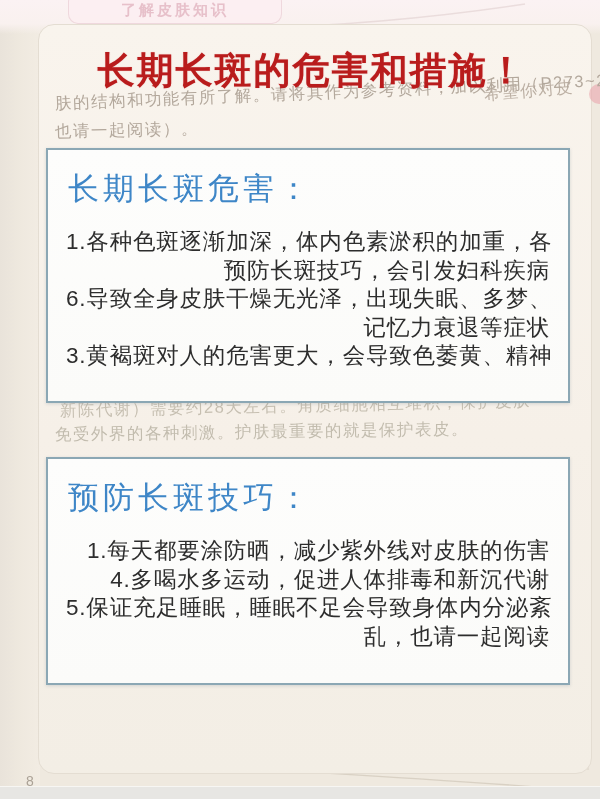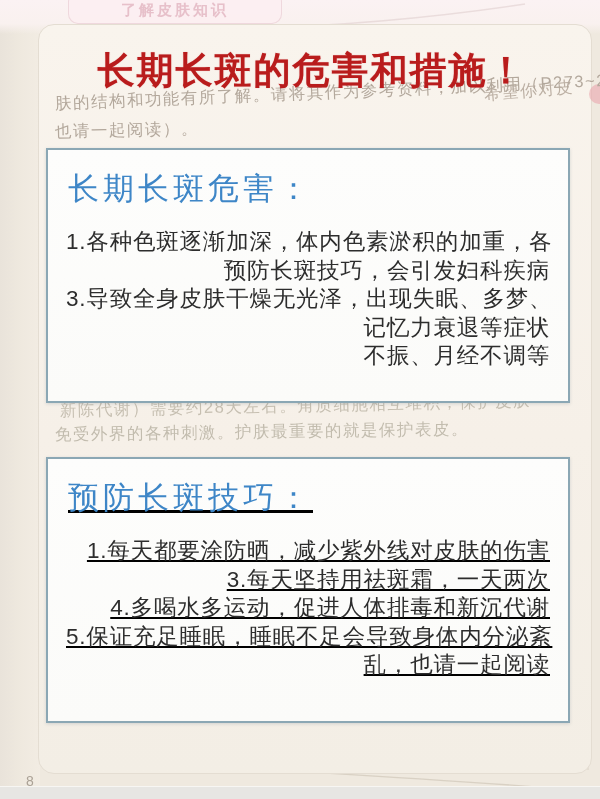--- a/index.html
+++ b/index.html
@@ -65,21 +65,21 @@
   .card{
     position:absolute;left:46px;width:524px;
     background:linear-gradient(180deg,#fdfdfc 0%,#fbfbf9 100%);
     border:2px solid #8ba7b4;
     box-shadow:0 1px 3px rgba(110,130,145,.25);
     z-index:2;
     box-sizing:border-box;
     padding:14px 18px 0 18px;
   }
   .card1{top:148px;height:255px;}
-  .card2{top:457px;height:266px;text-decoration:underline;}
+  .card2{top:457px;height:228px;}
   .card-heading{
     color:#3e86c7;font-size:31px;letter-spacing:4px;font-weight:500;
     margin:4px 0 18px 2px;
   }
   .card-lines .line{
     color:#2d2d2d;font-size:22.5px;line-height:28.5px;letter-spacing:0.8px;
     white-space:nowrap;
     text-align:right;
   }
   
@@ -114,31 +114,30 @@
 <div class="faded l1">肤的结构和功能有所了解。请将其作为参考资料，加以利用（P273~276</div>
 <div class="faded l2">也请一起阅读）。</div>
 <div class="faded m1">新陈代谢）需要约28天左右。角质细胞相互堆积，保护皮肤</div>
 <div class="faded m2">免受外界的各种刺激。护肤最重要的就是保护表皮。</div>
 
 <div class="card card1">
   <div class="card-heading">长期长斑危害：</div>
   <div class="card-lines">
       <div class="line">1.各种色斑逐渐加深，体内色素淤积的加重，各</div>
       <div class="line">预防长斑技巧，会引发妇科疾病</div>
-      <div class="line">3.导致全身皮肤干燥无光泽，出现失眠、多梦、</div>
+      <div class="line">6.导致全身皮肤干燥无光泽，出现失眠、多梦、</div>
       <div class="line">记忆力衰退等症状</div>
-      <div class="line">不振、月经不调等</div>
+      <div class="line">3.黄褐斑对人的危害更大，会导致色萎黄、精神</div>
     </div>
 </div>
 
 <div class="card card2">
   <div class="card-heading">预防长斑技巧：</div>
   <div class="card-lines">
       <div class="line">1.每天都要涂防晒，减少紫外线对皮肤的伤害</div>
-      <div class="line">3.每天坚持用祛斑霜，一天两次</div>
       <div class="line">4.多喝水多运动，促进人体排毒和新沉代谢</div>
       <div class="line">5.保证充足睡眠，睡眠不足会导致身体内分泌紊</div>
       <div class="line">乱，也请一起阅读</div>
     </div>
 </div>
 
 <div class="page-number">8</div>
 
 <div class="bottom-strip"></div>
 

